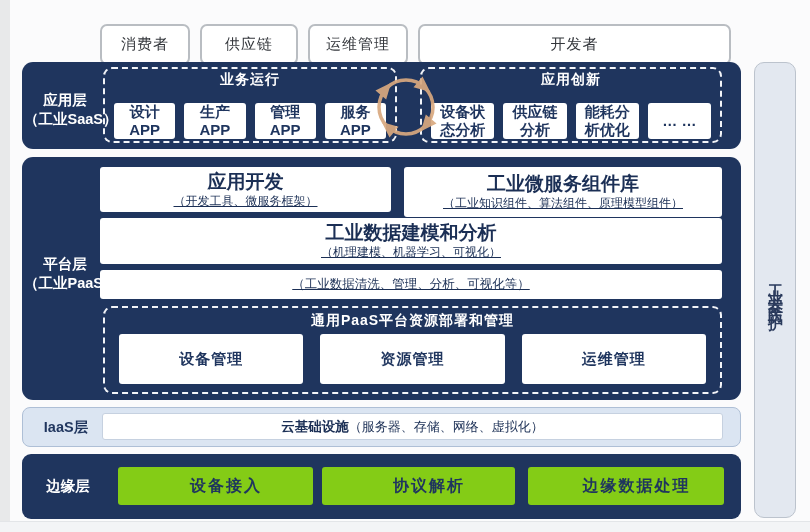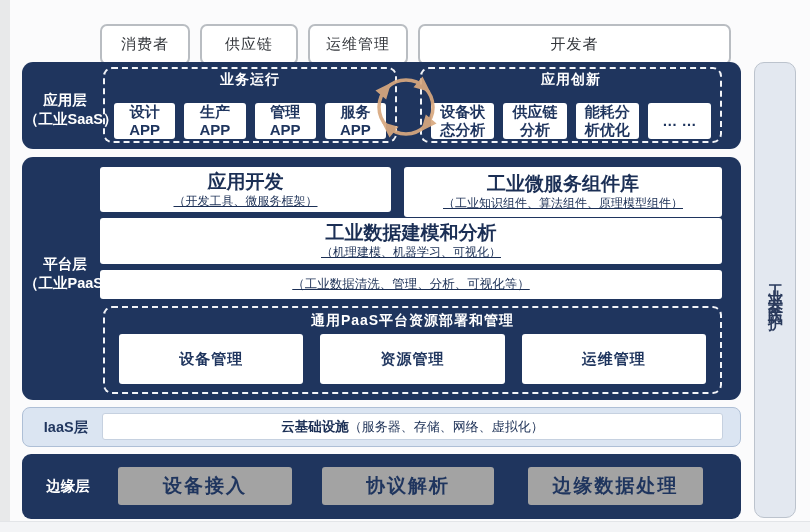--- a/index.html
+++ b/index.html
@@ -81,23 +81,23 @@
   .iaas-box{
     position:absolute;left:79px;top:5px;width:621px;height:27px;
     background:#ffffff;border:1px solid #c6d1e0;border-radius:3px;box-sizing:border-box;
     display:flex;align-items:center;justify-content:center;color:#1b2f55;
   }
   .iaas-box .t{font-weight:bold;font-size:13.5px;}
   .iaas-box .s{font-size:13px;}
 
   
   .edge-cell{
-    position:absolute;top:13px;height:38px;background:#a3a3a3;border-radius:3px;
-    display:flex;align-items:center;justify-content:center;
-    color:#1f355e;font-weight:bold;font-size:19px;letter-spacing:2px;
+    position:absolute;top:13px;height:38px;background:#84cc16;border-radius:3px;
+    display:flex;align-items:center;justify-content:center;
+    color:#1f355e;font-weight:bold;font-size:16px;letter-spacing:2px;padding-left:21px;
   }
 
   
   .security-bar{
     position:absolute;left:754px;top:62px;width:42px;height:456px;
     background:#e3e8f0;border:1.5px solid #bcc3cd;border-radius:10px;box-sizing:border-box;
     display:flex;align-items:center;justify-content:center;
   }
   .security-bar span{
     writing-mode:vertical-rl;color:#2a3a5c;font-weight:bold;font-size:15px;letter-spacing:6px;

